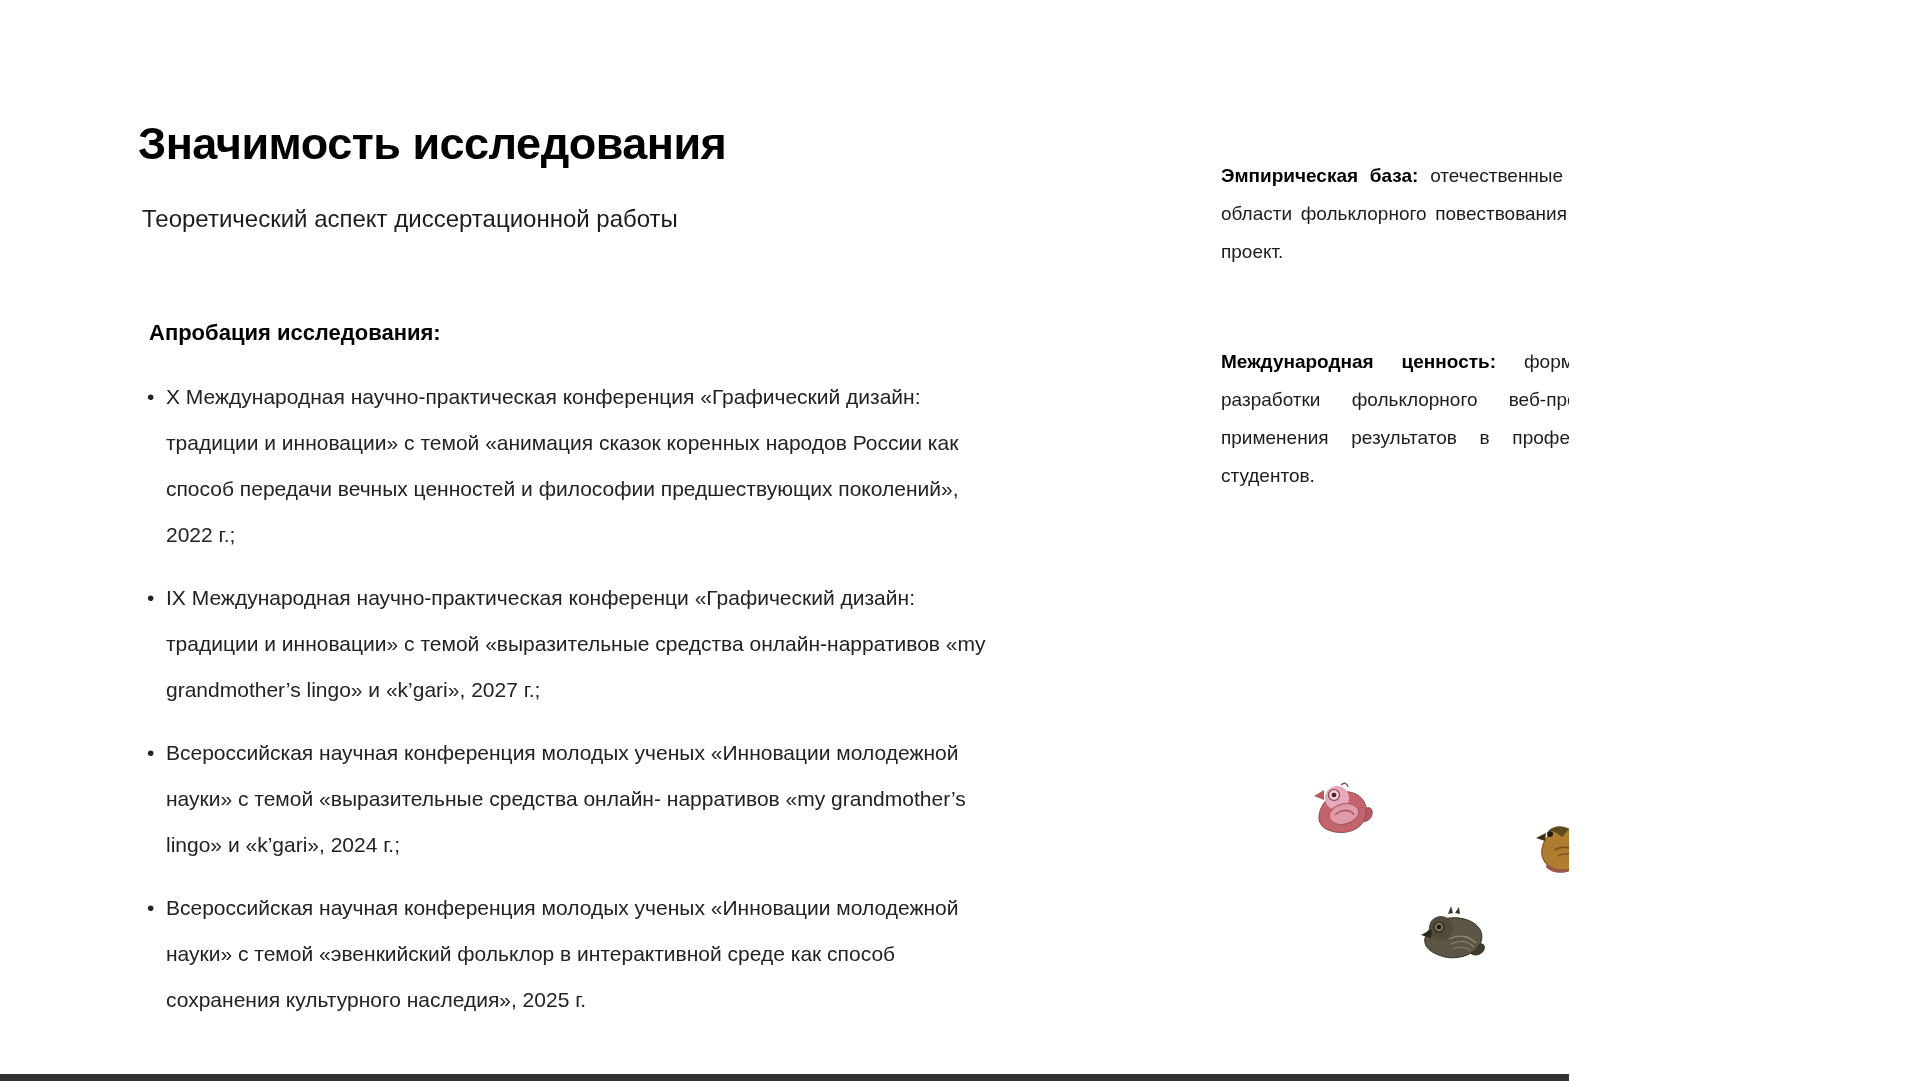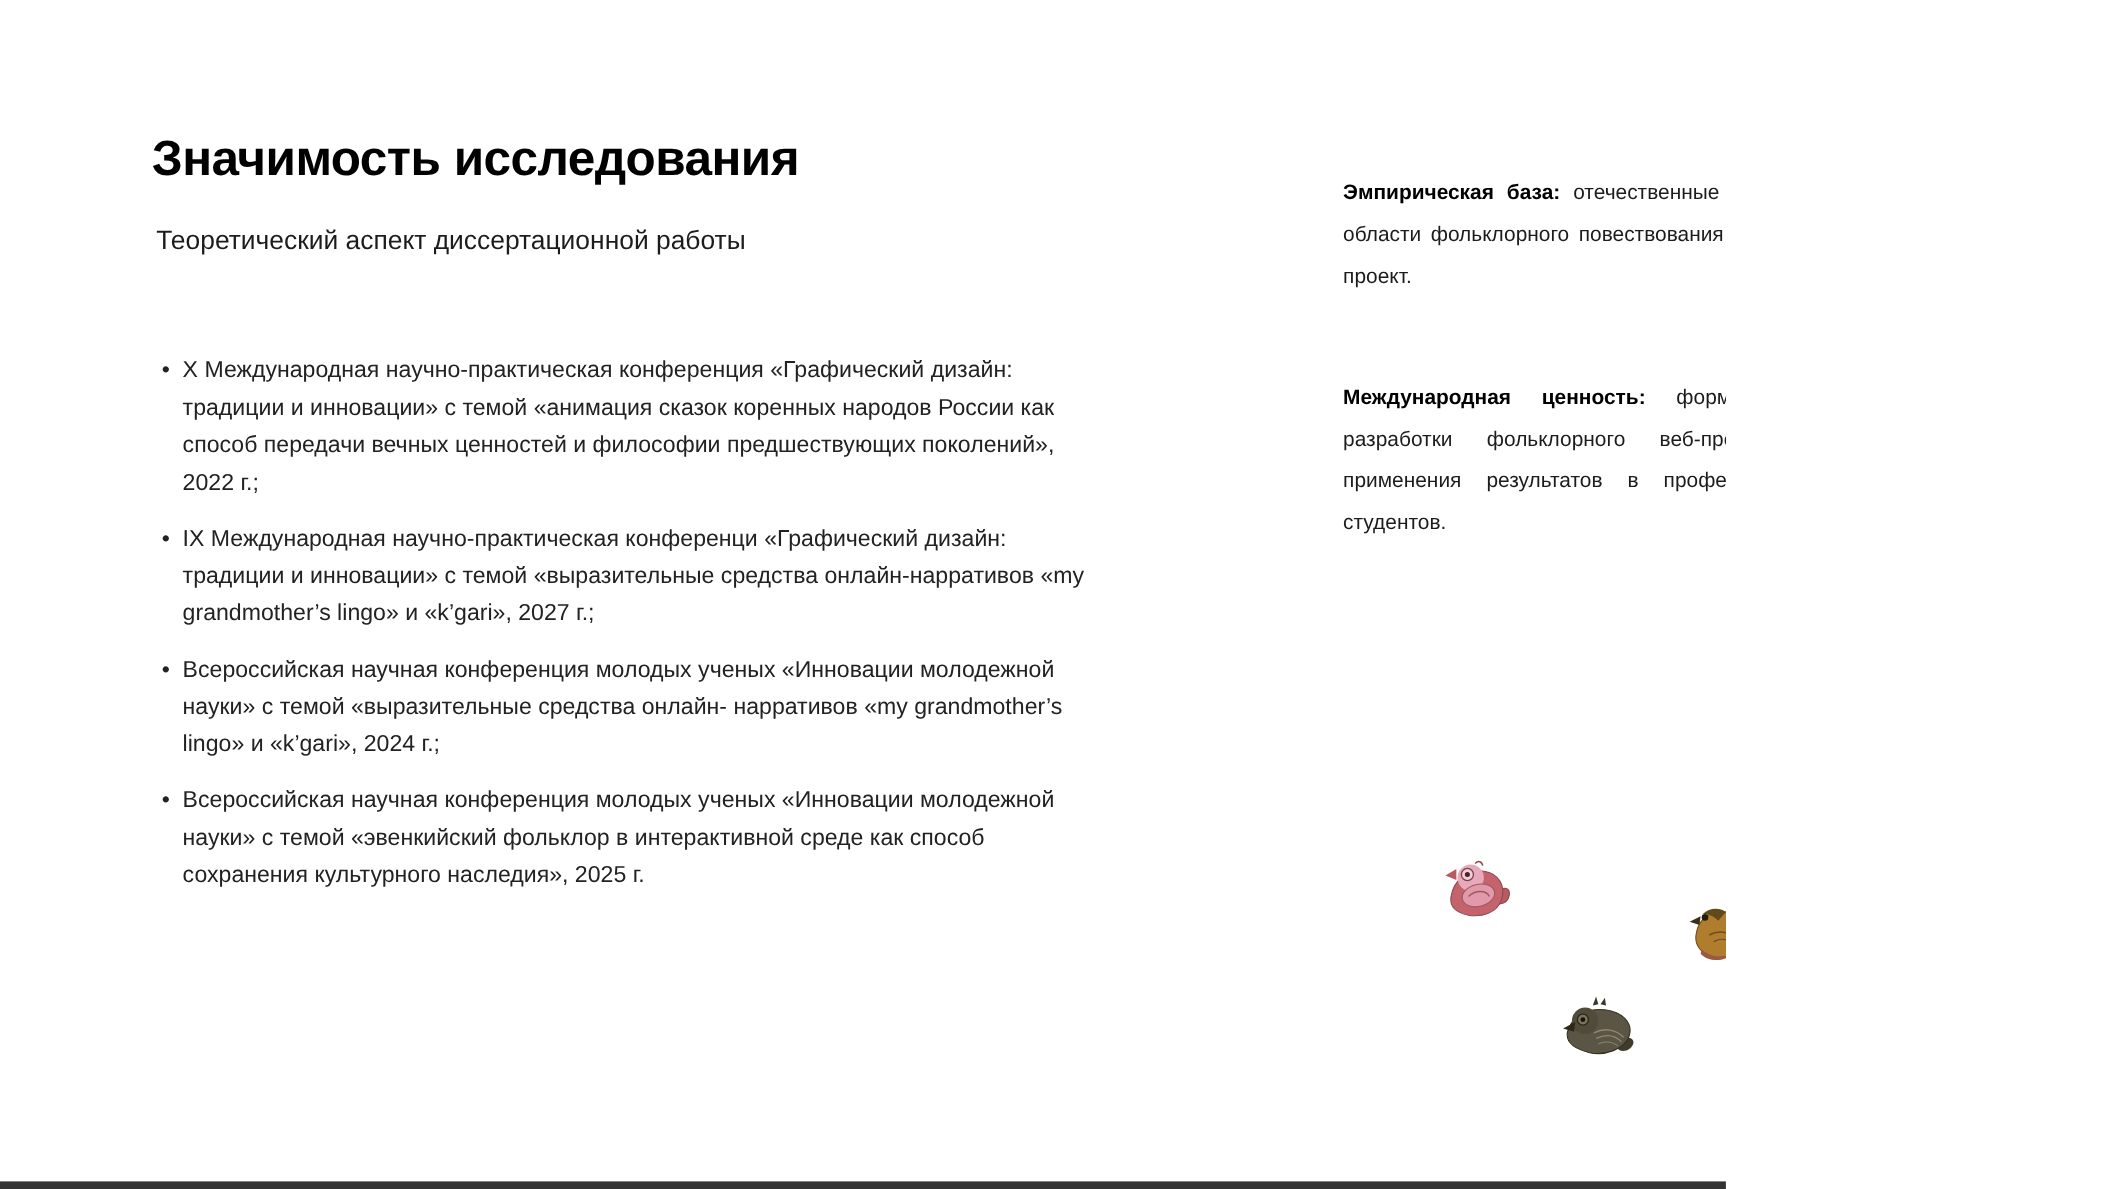--- a/index.html
+++ b/index.html
@@ -52,21 +52,21 @@
   .conference-list {
     margin: 0;
     padding: 0;
     list-style: none;
   }
   .conference-list li {
     position: relative;
     padding-left: 19px;
     margin-bottom: 17px;
     font-size: 21px;
-    line-height: 34px;
+    line-height: 46px;
     color: #222222;
   }
   .conference-list li::before {
     content: "\2022";
     position: absolute;
     left: 0;
     top: 0;
     color: #222222;
   }
   .right-col {
@@ -111,20 +111,21 @@
 </style>
 </head>
 <body>
 
 <div class="slide">
 
   <h1 class="title">Значимость исследования</h1>
   <p class="subtitle">Теоретический аспект диссертационной работы</p>
 
   <div class="left-col">
+    <h2>Апробация исследования:</h2>
     <ul class="conference-list">
       <li>X Международная научно-практическая конференция «Графический дизайн: традиции и инновации» с темой «анимация сказок коренных народов России как способ передачи вечных ценностей и философии предшествующих поколений», 2022 г.;</li>
       <li>IX Международная научно-практическая конференци «Графический дизайн: традиции и инновации» с темой «выразительные средства онлайн-нарративов «my grandmother’s lingo» и «k’gari», 2027 г.;</li>
       <li>Всероссийская научная конференция молодых ученых «Инновации молодежной науки» с темой «выразительные средства онлайн- нарративов «my grandmother’s lingo» и «k’gari», 2024 г.;</li>
       <li>Всероссийская научная конференция молодых ученых «Инновации молодежной науки» с темой «эвенкийский фольклор в интерактивной среде как способ сохранения культурного наследия», 2025 г.</li>
     </ul>
   </div>
 
   <div class="right-col">
     <p>

